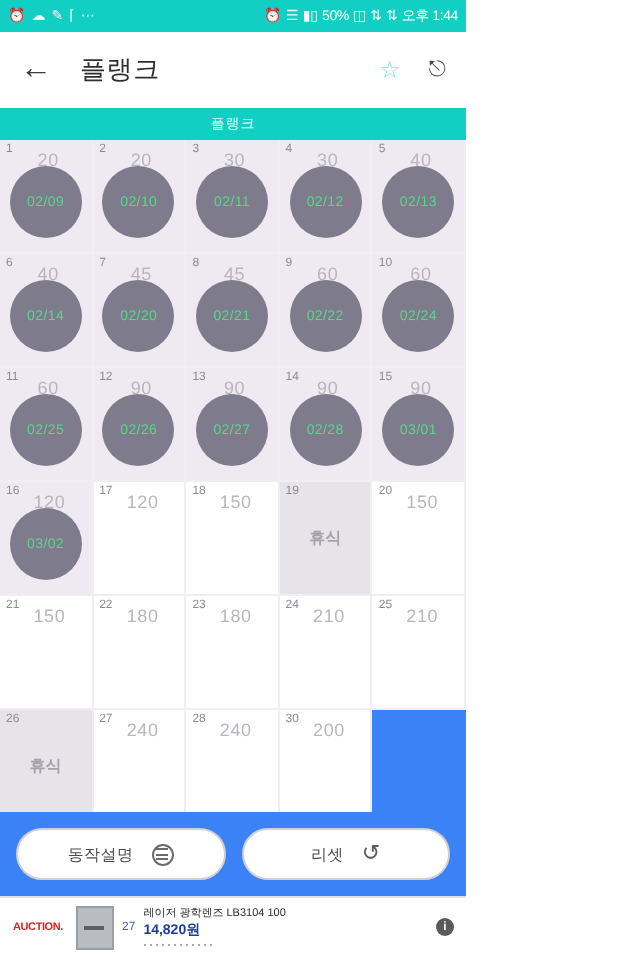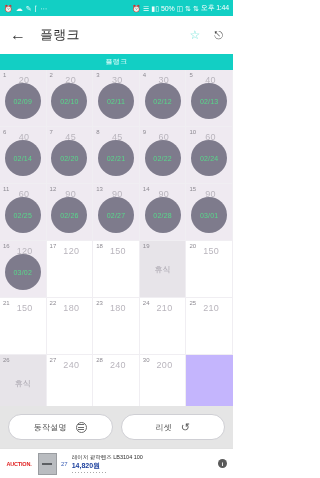--- a/index.html
+++ b/index.html
@@ -35,21 +35,21 @@
   .share { color:#4a4a4a; font-size:11px; line-height:1; }
 
   
   .tabbar {
     height:16px; background:#12cfc4; flex:0 0 16px;
     display:flex; align-items:center; justify-content:center;
   }
   .tab-label { color:#eafffd; font-size:7px; letter-spacing:.4px; }
 
   
-  .gridwrap { flex:1 1 auto; background:#c4b5fd; overflow:hidden; }
+  .gridwrap { flex:1 1 auto; background:#3b82f6; overflow:hidden; }
   .grid {
     display:grid;
     grid-template-columns:repeat(5,1fr);
     grid-auto-rows:57px;
   }
   .cell {
     position:relative;
     border-right:1px solid #f0eef2;
     border-bottom:1px solid #f0eef2;
     background:#ffffff;
@@ -71,26 +71,26 @@
     position:absolute; top:13px; left:50%;
     transform:translateX(-50%);
     width:36px; height:36px; border-radius:50%;
     background:#7e7b8c;
     display:flex; align-items:center; justify-content:center;
   }
   .circle span { font-size:7px; color:#57d98a; letter-spacing:.2px; }
   .restlbl {
     position:absolute; top:50%; left:50%;
     transform:translate(-50%,-50%);
-    font-size:8px; color:#a6a2ab;
+    font-size:8px; color:#a6a2ab;font-weight:bold;
   }
 
   
   .btnrow {
-    flex:0 0 42px; background:#e5e5e5;
+    flex:0 0 42px; background:#3b82f6;
     display:flex; align-items:center; justify-content:space-between;
     padding:0 8px; gap:8px;
   }
   .pill {
     flex:1 1 0; height:26px; border:1px solid #cfcfd4;
     border-radius:13px; background:#fff;
     display:flex; align-items:center; justify-content:center; gap:9px;
     cursor:pointer;
   }
   .pill-label { font-size:8px; color:#4d4d4d; letter-spacing:.2px; }

